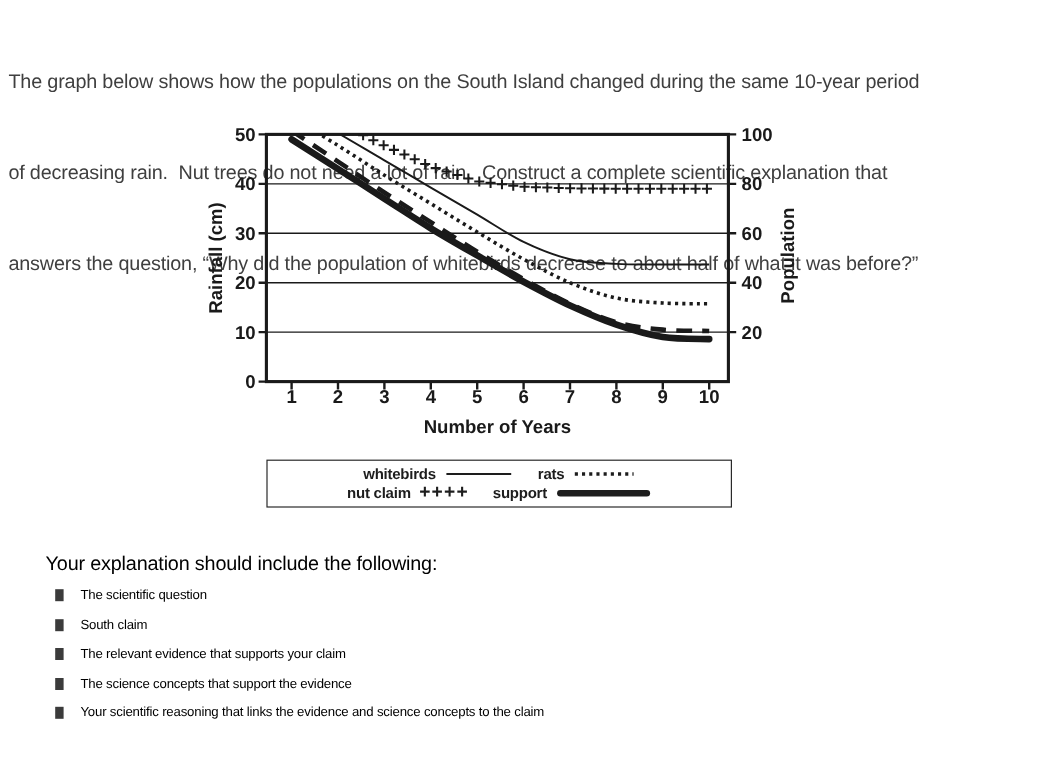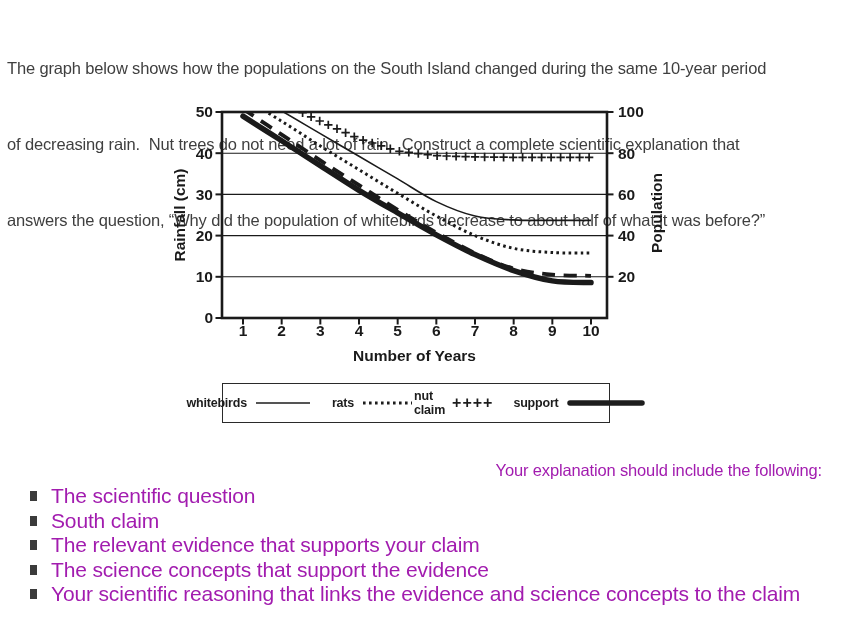--- a/index.html
+++ b/index.html
@@ -12,32 +12,32 @@
   .intro {
     position:absolute; left:7px; top:5px; width:856px;
     font-size:16.5px; line-height:25.4px; letter-spacing:-0.15px;
     white-space:pre-wrap; color:#3f3f3f;
   }
   .chart-wrap { position:absolute; left:170px; top:100px; width:505px; height:282px; }
   .chart-wrap svg { display:block; }
 
   .legend {
     position:absolute; left:222px; top:383px; width:388px; height:40px;
-    border:1.6px solid #2a2a2a; display:flex; flex-direction:row;
+    border:1.6px solid #2a2a2a; display:flex; flex-direction:column;
     justify-content:center; align-items:center; gap:1px; background:#fff;
   }
   .legend-row { display:flex; align-items:center; justify-content:center; gap:20px; height:15px; }
   .leg-item { display:flex; align-items:center; gap:7px; }
   .leg-label { font-size:12.5px; font-weight:700; color:#1d1d1d; letter-spacing:-0.2px; }
   .plus-sample { font-size:16px; font-weight:700; color:#1d1d1d; letter-spacing:1px; line-height:10px; }
 
-  .checklist { position:absolute; left:22px; top:458px; width:800px; color:#a21caf;text-align:right; }
+  .checklist { position:absolute; left:38px; top:458px; width:800px; color:#000000; }
   .checklist-heading { font-size:16.5px; line-height:25px; letter-spacing:-0.15px; }
   .checklist ul { list-style:none; margin-top:1px; padding-left:8px; }
-  .checklist li { display:flex; align-items:flex-start; font-size:21px; line-height:24.5px; letter-spacing:-0.15px; }
+  .checklist li { display:flex; align-items:flex-start; font-size:11px; line-height:24.5px; letter-spacing:-0.15px; }
   .bullet-sq { flex:0 0 auto; width:7px; height:10px; background:#3b3b3b; margin:7px 14px 0 0; }
 </style>
 </head>
 <body>
 
 <div class="page">
 
   <div class="intro">
     <div>The graph below shows how the populations on the South Island changed during the same 10-year period</div>
     <div>of decreasing rain.  Nut trees do not need a lot of rain.  Construct a complete scientific explanation that</div>

